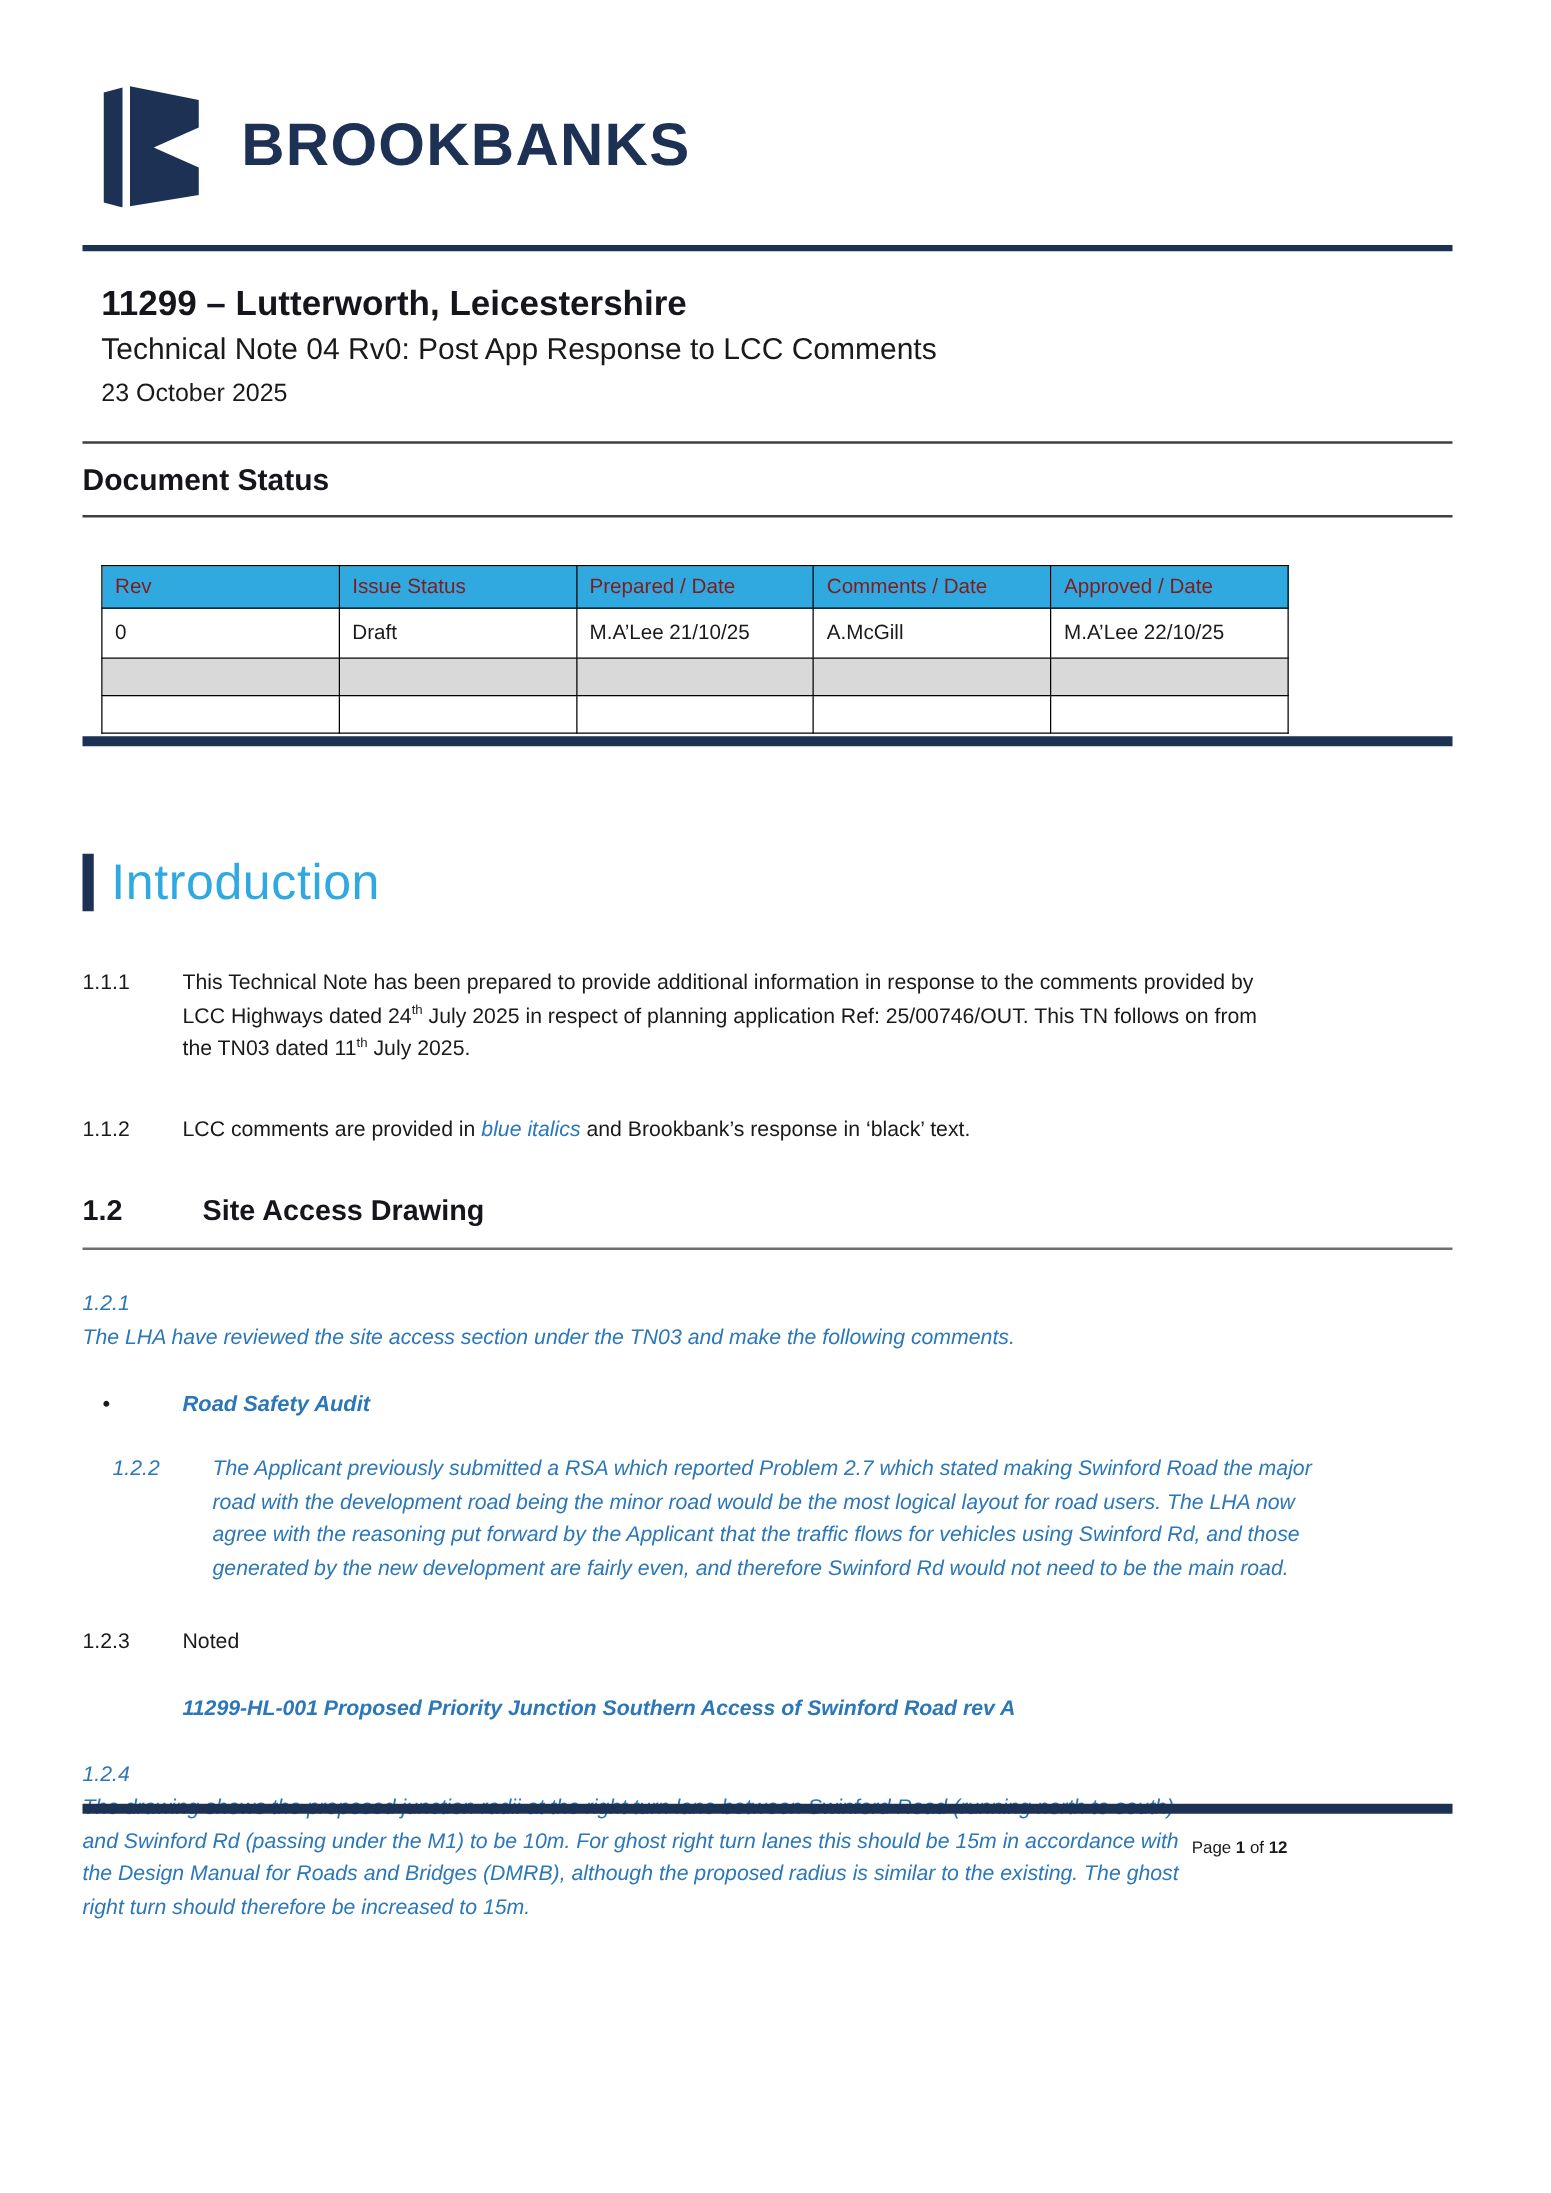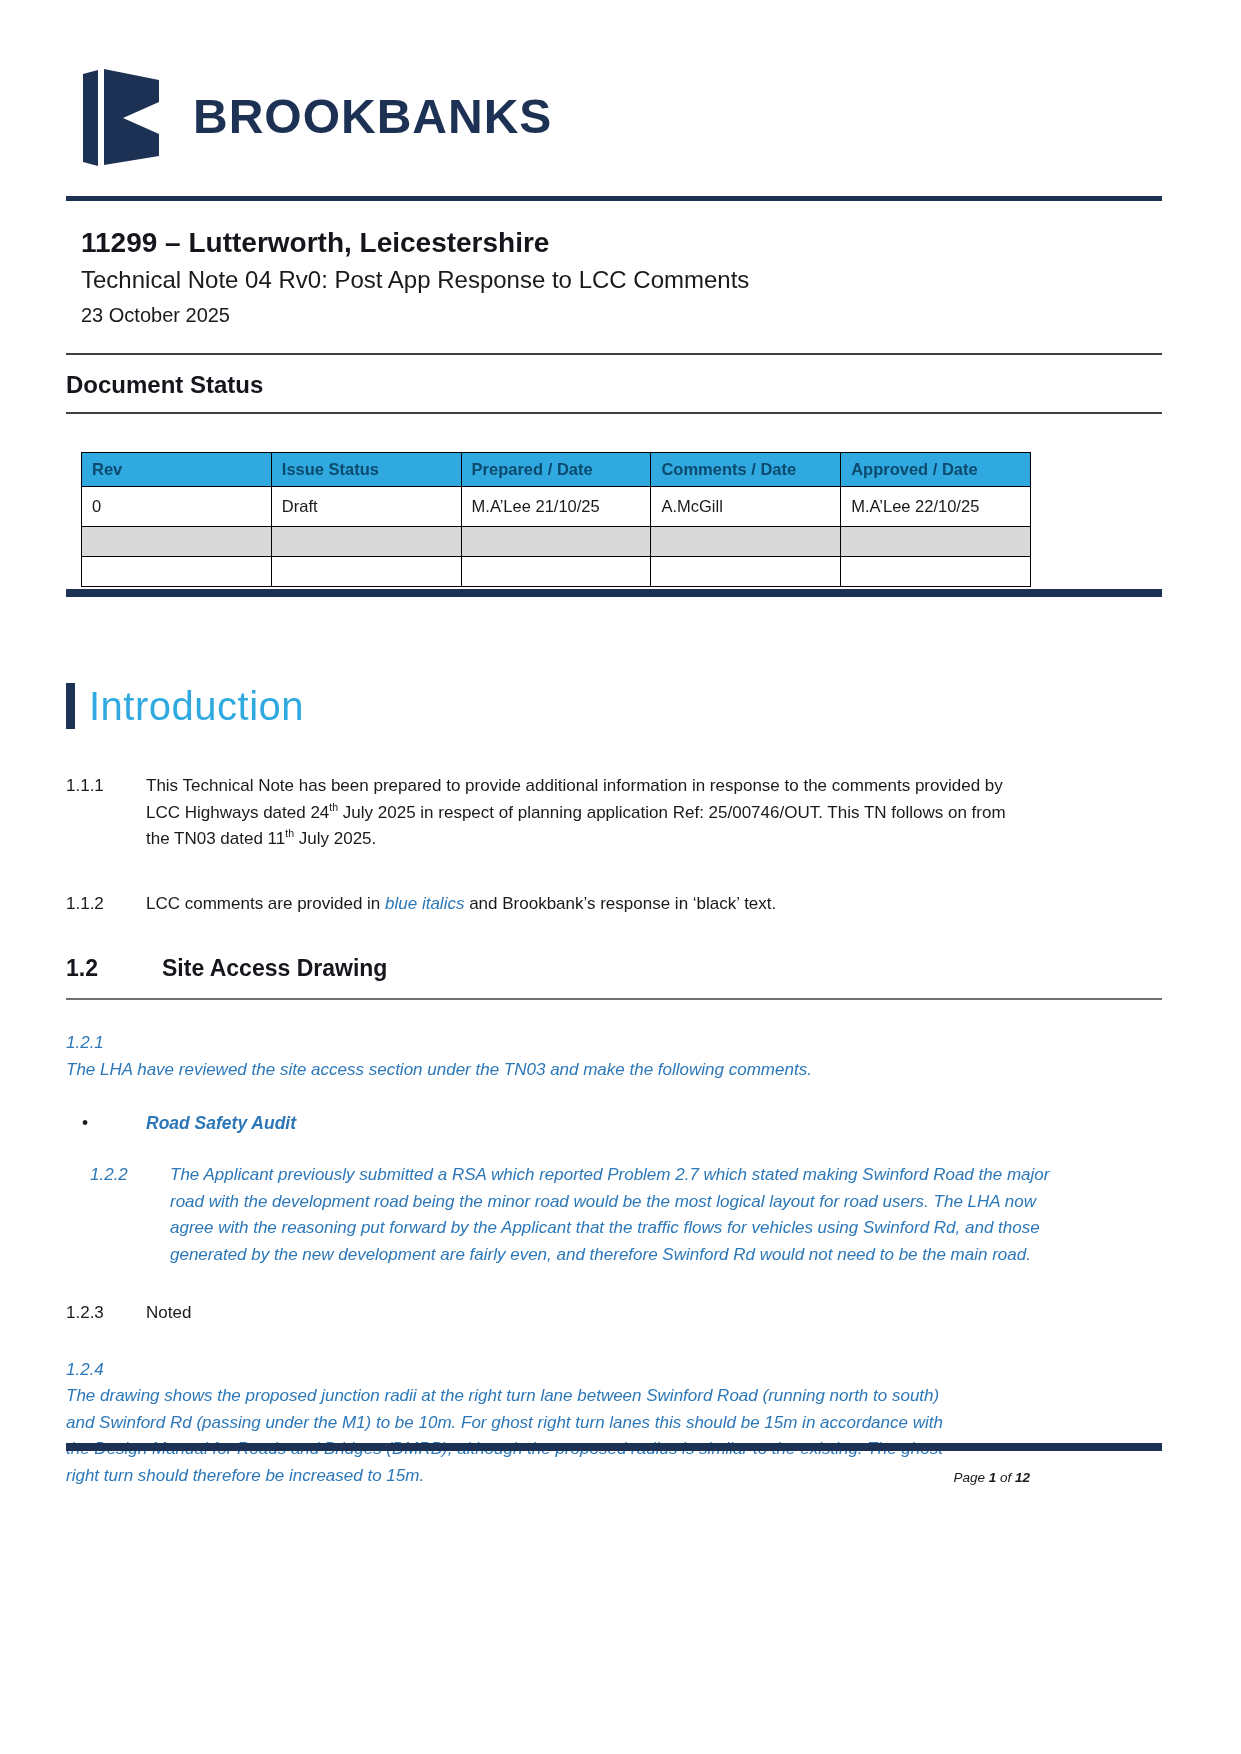--- a/index.html
+++ b/index.html
@@ -29,21 +29,21 @@
   .doc-date { margin-top:10px; font-size:20px; color:#1a1a1a; }
   .rule-thin { height:2px; background:#3f3f3f; margin-top:26px; }
   .doc-status-heading { margin-top:16px; font-size:24px; font-weight:700; color:#15151c; }
   .rule-thin-2 { height:2px; background:#3f3f3f; margin-top:13px; }
 
   
   table.status { margin-top:38px; margin-left:15px; width:950px; border-collapse:collapse; table-layout:fixed; }
   table.status th, table.status td {
     border:1px solid #000; padding:4px 10px; font-size:16.5px; text-align:left; vertical-align:middle;
   }
-  table.status th { background:#2fa9e0; color:#0c4a6e; font-weight:700; height:34px; }
+  table.status th { background:#2fa9e0; color:#7f1d1d; font-weight:400; height:34px; }
   table.status td.row-data { height:40px; color:#1a1a1a; }
   table.status tr.row-gray td { background:#d9d9d9; height:30px; }
   table.status tr.row-empty td { height:30px; }
   .rule-navy-thick { height:8px; background:#1d3154; margin-top:2px; }
 
   
   .intro-heading { margin-top:86px; display:flex; align-items:center; gap:14px; }
   .intro-bar { width:9px; height:46px; background:#1d3154; flex:none; }
   .intro-text { font-size:40px; font-weight:400; color:#2fa9e0; letter-spacing:0.5px; }
 
@@ -64,21 +64,21 @@
   .sec-heading { margin-top:38px; display:flex; font-size:23px; font-weight:700; color:#15151c;gap:16px; }
   .sec-heading .num { width:80px; flex:none; }
   .rule-thin-3 { height:2px; background:#6f6f6f; margin-top:16px; }
 
   .bullet-row { display:flex; margin-top:30px; font-size:17.5px; }
   .bullet-row .marker { width:80px; flex:none; padding-left:16px; color:#1a1a1a; }
   .drawing-ref { margin-top:30px; margin-left:80px; font-size:17px; width:884px; }
 
   
   .footer-rule { position:absolute; left:66px; right:79px; top:1443px; height:8px; background:#1d3154; }
-  .footer-text { position:absolute; top:1470px; right:211px; font-size:13.5px; color:#1a1a1a;font-style:italic; }
+  .footer-text { position:absolute; top:1470px; right:211px; font-size:13.5px; color:#1a1a1a; }
   .footer-text b { font-weight:700; }
 </style>
 </head>
 <body>
 
 <div class="page">
 
   <div class="logo-row">
     <svg class="logo-glyph" viewBox="0 0 78 98" aria-hidden="true">
       <polygon points="0,6 15,2 15,98 0,94" fill="#1d3154"></polygon>
@@ -173,20 +173,21 @@
   <div class="para mt-28">
     <span class="num blue-italic">1.2.2</span>
     <span class="body blue-italic">The Applicant previously submitted a RSA which reported Problem 2.7 which stated making Swinford Road the major road with the development road being the minor road would be the most logical layout for road users. The LHA now agree with the reasoning put forward by the Applicant that the traffic flows for vehicles using Swinford Rd, and those generated by the new development are fairly even, and therefore Swinford Rd would not need to be the main road.</span>
   </div>
 
   <div class="para mt-32">
     <span class="num">1.2.3</span>
     <span class="body">Noted</span>
   </div>
 
+  <div class="drawing-ref blue-bold-italic">11299-HL-001 Proposed Priority Junction Southern Access of Swinford Road rev A</div>
 
   <div class="para mt-30">
     <span class="num blue-italic">1.2.4</span>
     <span class="body blue-italic">The drawing shows the proposed junction radii at the right turn lane between Swinford Road (running north to south) and Swinford Rd (passing under the M1) to be 10m. For ghost right turn lanes this should be 15m in accordance with the Design Manual for Roads and Bridges (DMRB), although the proposed radius is similar to the existing. The ghost right turn should therefore be increased to 15m.</span>
   </div>
 
   <div class="footer-rule"></div>
   <div class="footer-text"><span>Page </span><b>1</b><span> of </span><b>12</b></div>
 
 </div>

